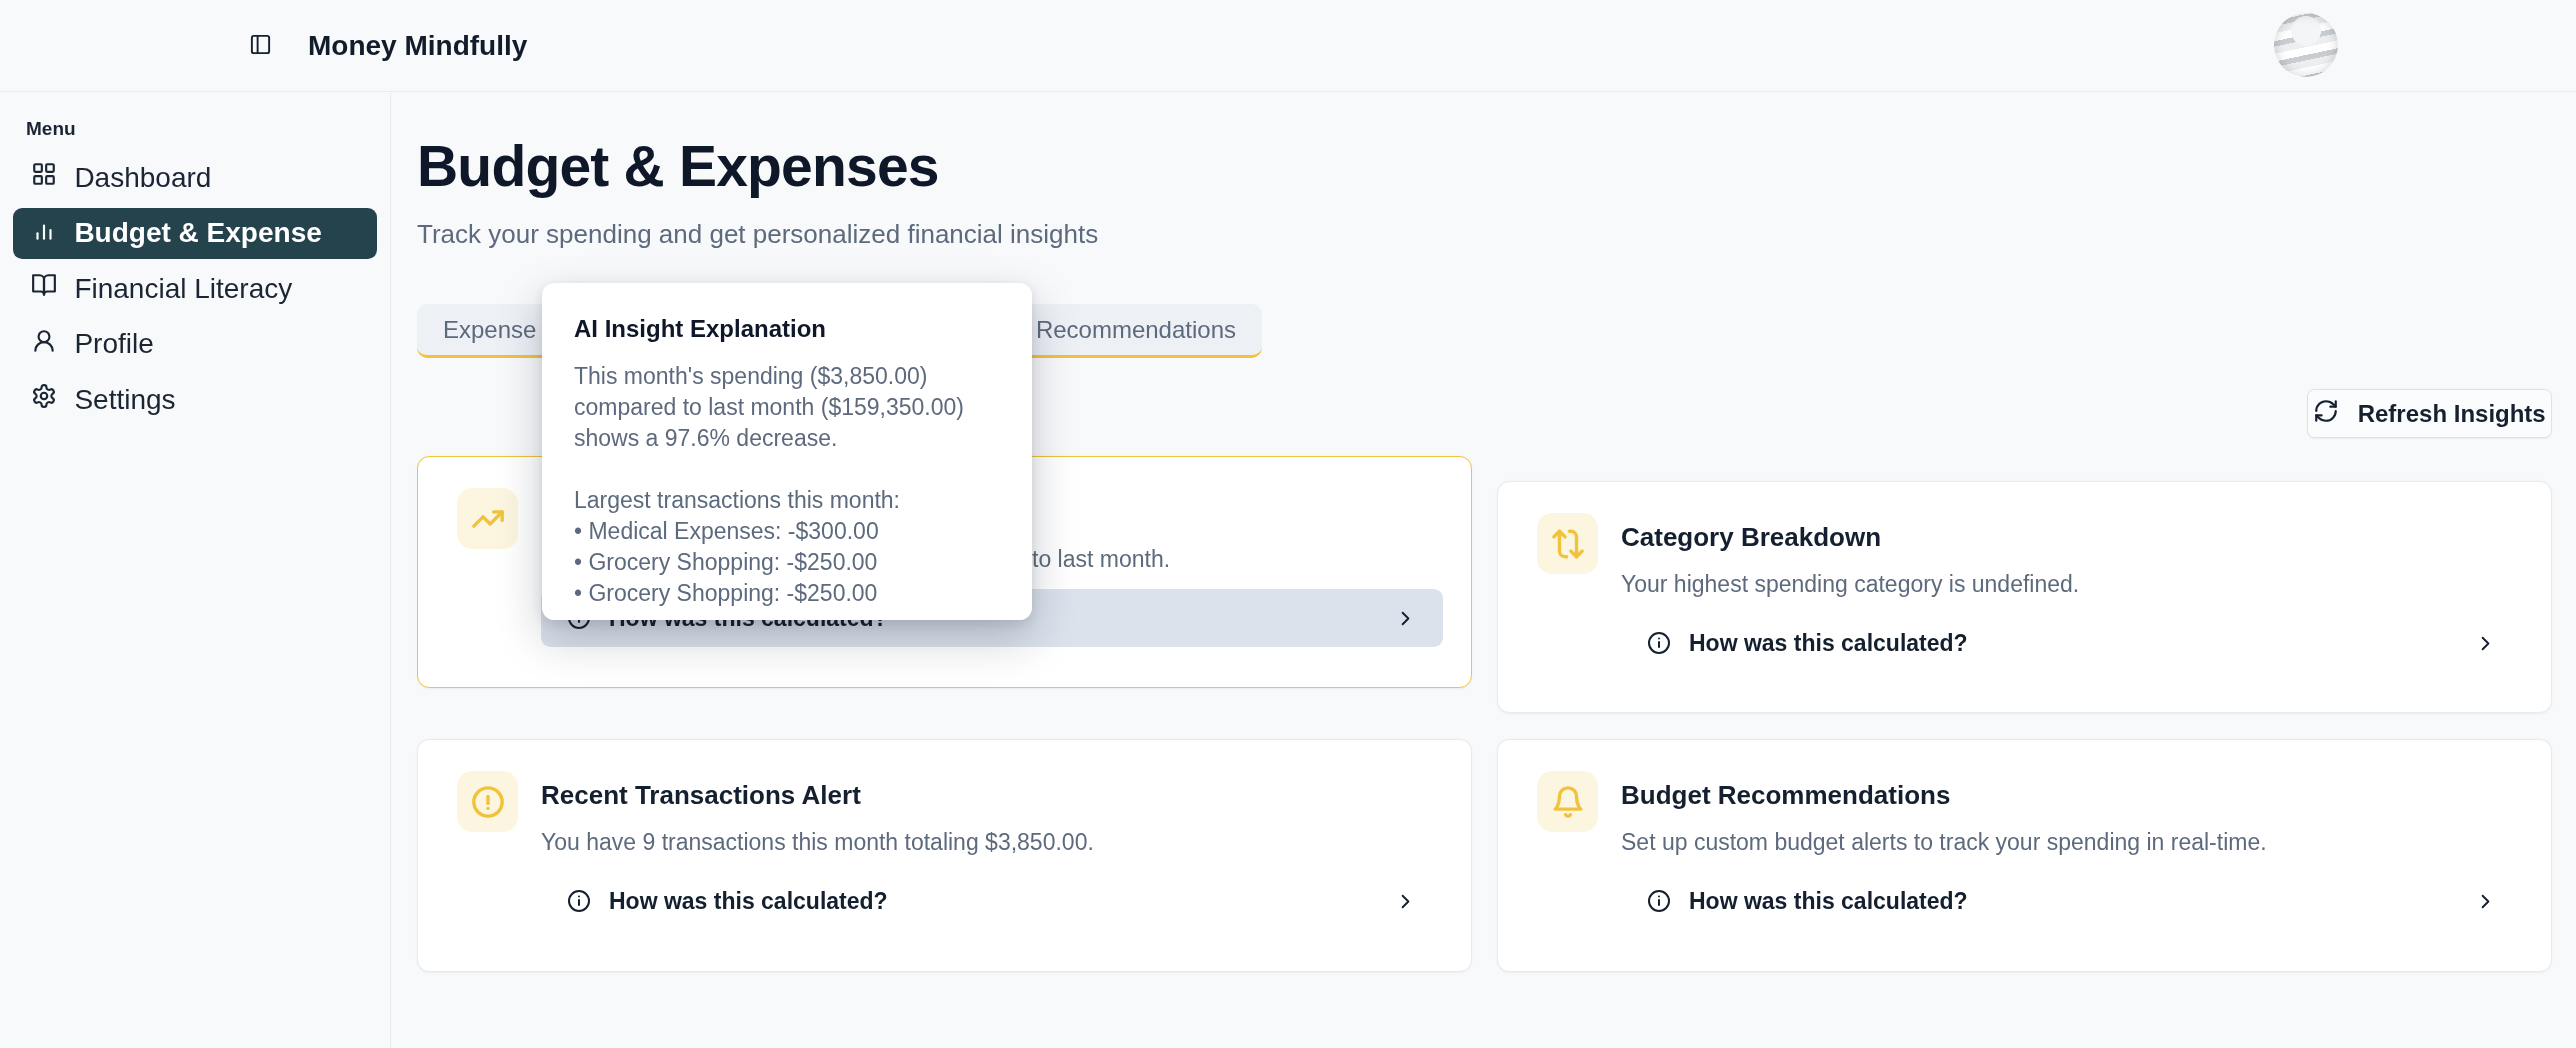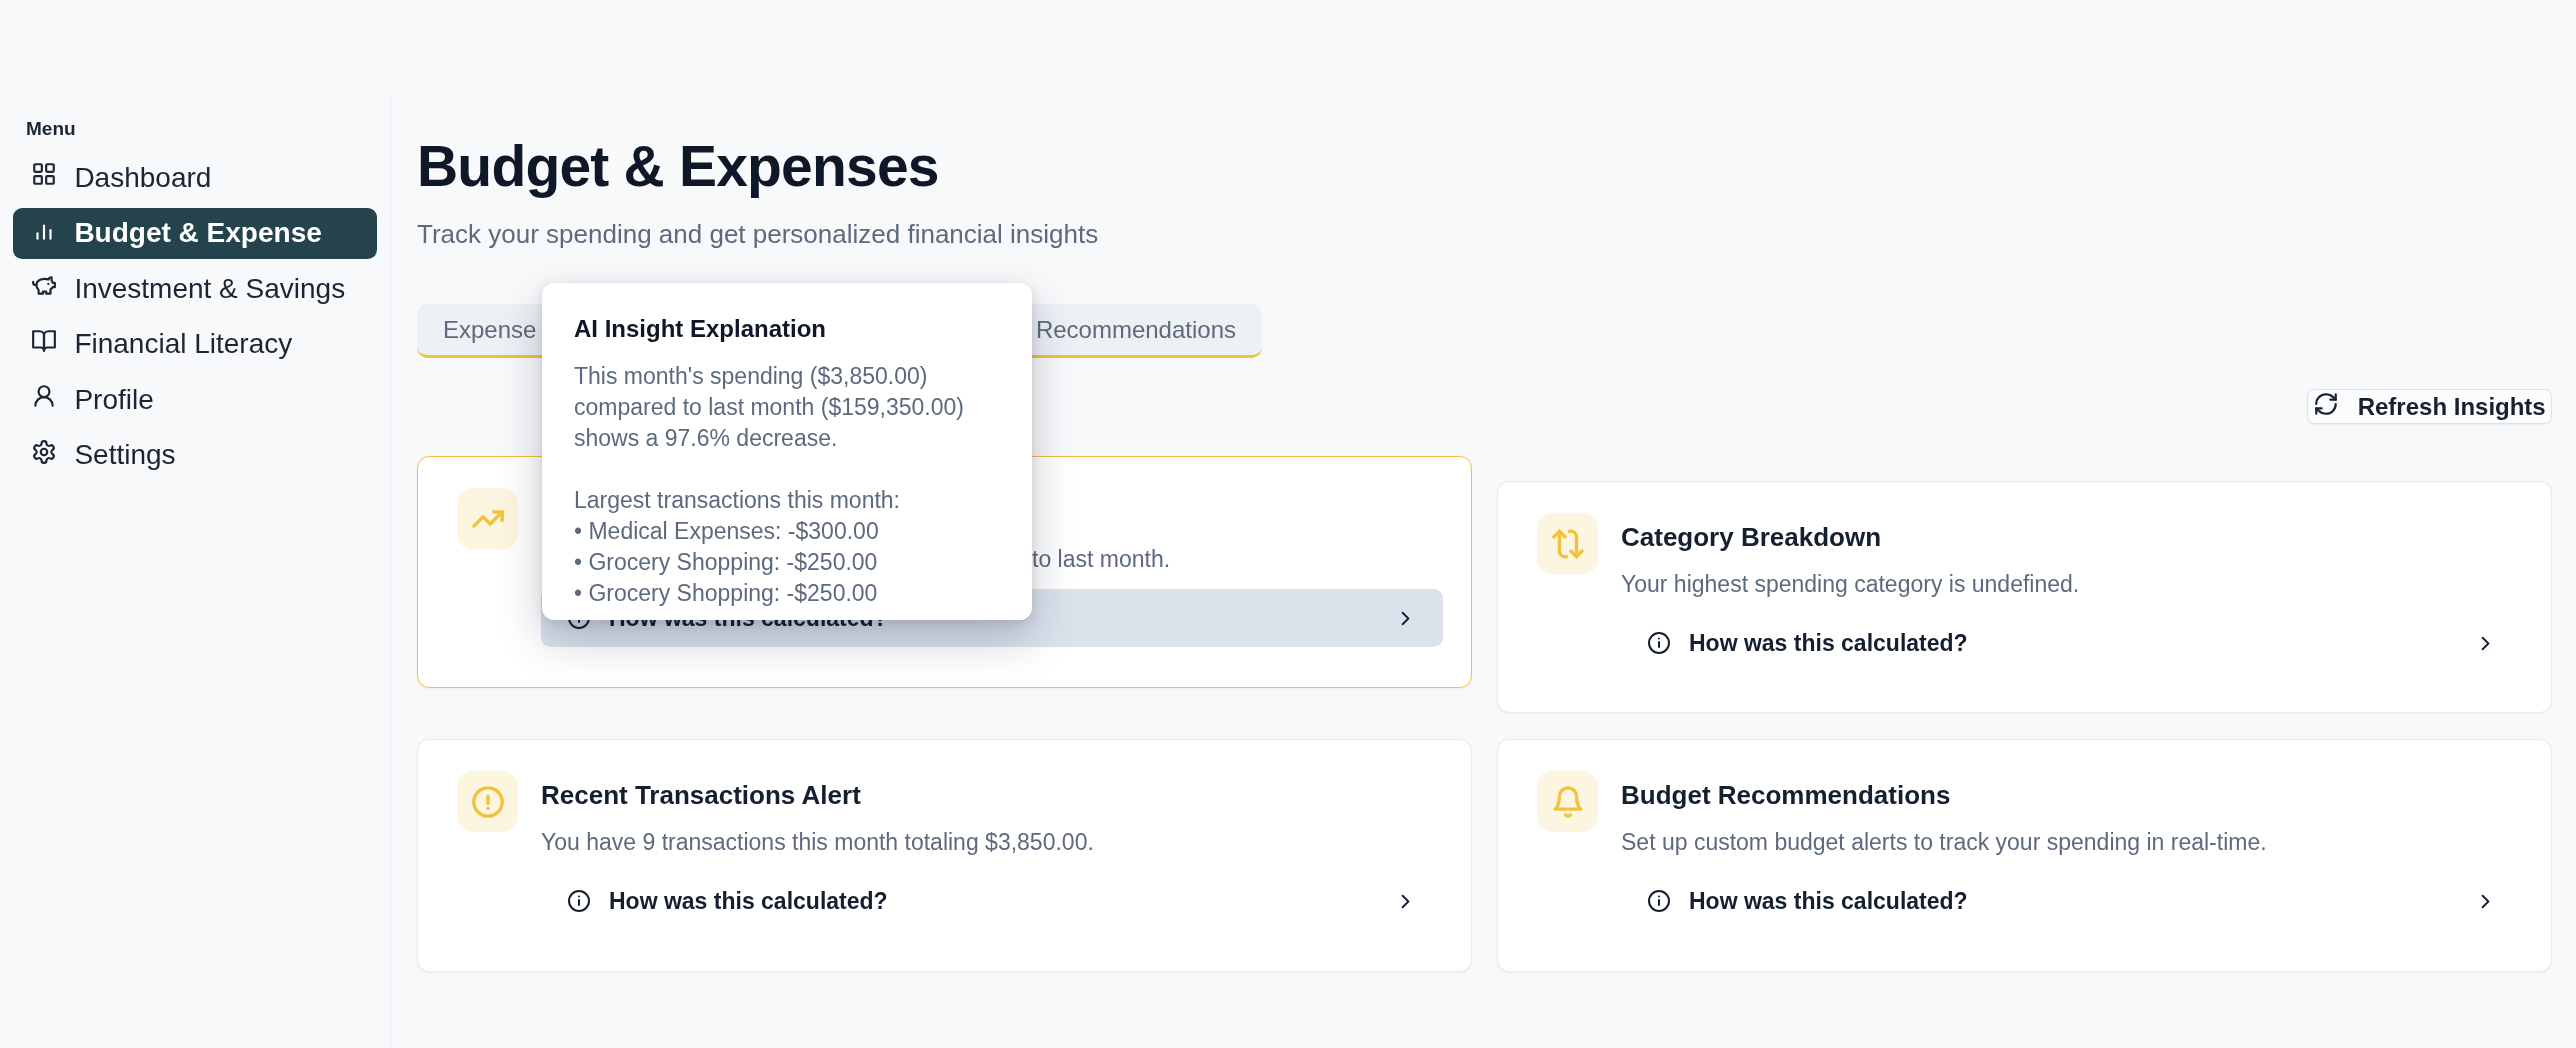--- a/index.html
+++ b/index.html
@@ -38,21 +38,21 @@
   .page-title { position:absolute; left:417px; top:133px; font-size:57px;
                 font-weight:800; letter-spacing:-0.8px; color:#0f1828; }
   .page-subtitle { position:absolute; left:417px; top:219px; font-size:26px; color:#5d6a7d; }
 
   .tabbar { position:absolute; left:417px; top:304px; width:845px; height:54px;
             background:#edf0f5; border-radius:10.7px; border-bottom:3.8px solid #f1c23c;
             display:flex; align-items:center; justify-content:space-between; }
   .tab { font-size:24px; color:#5d6a7d; font-weight:500; padding:0 26px; cursor:pointer;
          height:100%; display:flex; align-items:center; }
 
-  .refresh-btn { position:absolute; left:2307px; top:389px; width:245px; height:35px;
+  .refresh-btn { position:absolute; left:2307px; top:389px; width:245px; height:49px;
                  background:#fbfcfe; border:0.8px solid #dde2ea; border-radius:7.7px;
                  display:flex; align-items:center; justify-content:center; gap:18.4px;
                  font-size:24px; font-weight:600; color:#16202e; cursor:pointer;
                  box-shadow:0 0.8px 1.5px rgba(16,24,40,.05); }
   .refresh-btn svg { width:26px; height:26px; }
 
   
   .card { position:absolute; background:#ffffff; border:0.8px solid #e7eaf0;
           border-radius:12.3px; box-shadow:0 0.8px 2.3px rgba(16,24,40,.05); }
   .card-1 { left:417px;  top:456px; width:1055px; height:232px; border:1.5px solid #f1c23c; }
@@ -84,20 +84,32 @@
   .popup h4 { font-size:24px; font-weight:700; color:#0f1828; }
   .popup .body { margin-top:18.4px; font-size:23px; line-height:31px; color:#5d6a7d; }
   .popup .list-header { margin-top:31px; font-size:23px; line-height:31px; color:#5d6a7d; }
   .popup .item { font-size:23px; line-height:31px; color:#5d6a7d; }
 </style>
 </head>
 <body>
 
 <div class="app">
 
+  <header class="topbar">
+    <button class="panel-btn">
+      <span>
+        <svg viewBox="0 0 24 24" fill="none" stroke="currentColor" stroke-width="2" stroke-linecap="round" stroke-linejoin="round" width="23" height="23">
+            <rect x="3" y="3" width="18" height="18" rx="2"></rect>
+            <line x1="9" y1="3" x2="9" y2="21"></line>
+          </svg>
+      </span>
+    </button>
+    <div class="brand">Money Mindfully</div>
+    <div class="avatar"></div>
+  </header>
 
   <aside class="sidebar">
     <div class="menu-label">Menu</div>
     <nav class="nav">
       <div class="nav-item">
         <span>
           <svg viewBox="0 0 24 24" fill="none" stroke="currentColor" stroke-width="2" stroke-linecap="round" stroke-linejoin="round" width="26" height="26">
               <rect x="3" y="3" width="7" height="7" rx="1"></rect>
               <rect x="14" y="3" width="7" height="7" rx="1"></rect>
               <rect x="3" y="14" width="7" height="7" rx="1"></rect>
@@ -108,30 +120,20 @@
       </div>
       <div class="nav-item active">
         <span>
           <svg viewBox="0 0 24 24" fill="none" stroke="currentColor" stroke-width="2" stroke-linecap="round" stroke-linejoin="round" width="26" height="26">
               <line x1="6" y1="20" x2="6" y2="15"></line>
               <line x1="12" y1="20" x2="12" y2="8"></line>
               <line x1="18" y1="20" x2="18" y2="12"></line>
             </svg>
         </span>
         <span>Budget &amp; Expense</span>
-      </div>
-      <div class="nav-item">
-        <span>
-          <svg viewBox="0 0 24 24" fill="none" stroke="currentColor" stroke-width="2" stroke-linecap="round" stroke-linejoin="round" width="26" height="26">
-              <path d="M19 5c-1.5 0-2.8 1.4-3 2-3.5-1.5-11-.3-11 5 0 1.8 0 3 2 4.5V20h4v-2h3v2h4v-4c1-.5 1.7-1 2-2h2v-4h-2c0-1-.5-1.5-1-2V5z"></path>
-              <path d="M2 9v1c0 1.1.9 2 2 2h1"></path>
-              <path d="M16 11h.01"></path>
-            </svg>
-        </span>
-        <span>Investment &amp; Savings</span>
       </div>
       <div class="nav-item">
         <span>
           <svg viewBox="0 0 24 24" fill="none" stroke="currentColor" stroke-width="2" stroke-linecap="round" stroke-linejoin="round" width="26" height="26">
               <path d="M2 3h6a4 4 0 0 1 4 4v14a3 3 0 0 0-3-3H2z"></path>
               <path d="M22 3h-6a4 4 0 0 0-4 4v14a3 3 0 0 1 3-3h7z"></path>
             </svg>
         </span>
         <span>Financial Literacy</span>
       </div>

